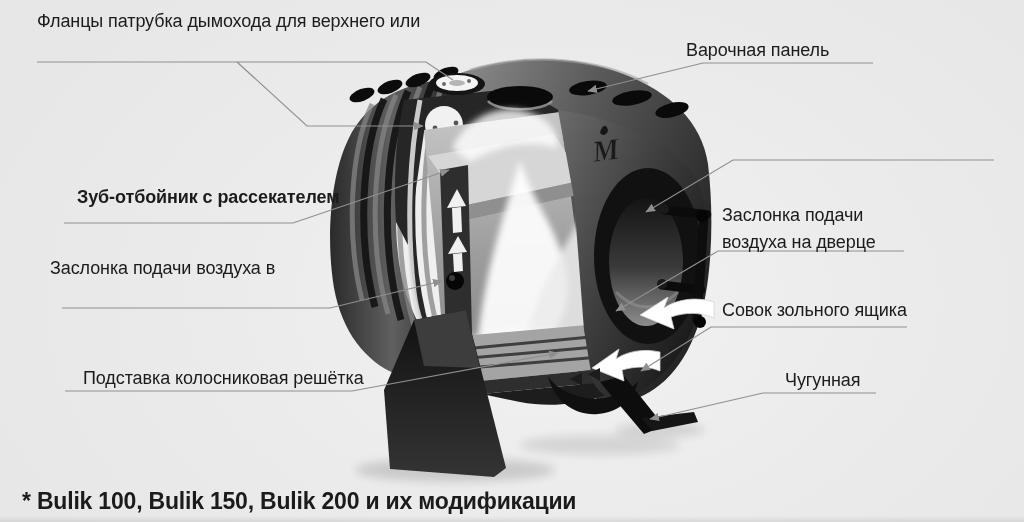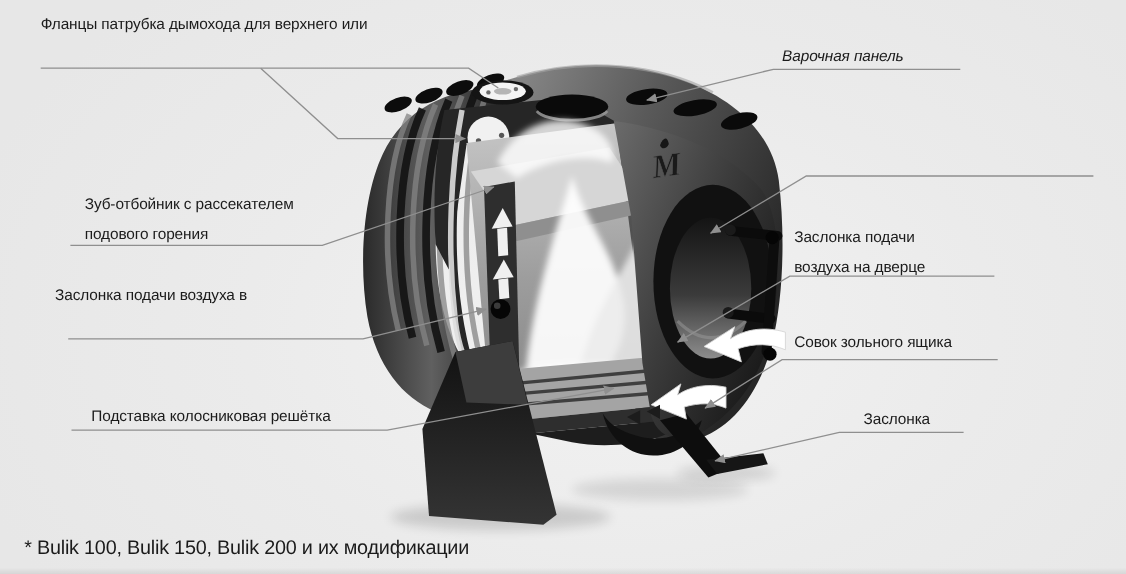--- a/index.html
+++ b/index.html
@@ -11,29 +11,29 @@
     font-family:"Liberation Sans","DejaVu Sans",sans-serif;
   }
   .canvas::after{
     content:"";position:absolute;left:0;right:0;bottom:0;height:6px;
     background:linear-gradient(180deg,rgba(0,0,0,0),rgba(0,0,0,.08));
     pointer-events:none;
   }
   .art{position:absolute;left:0;top:0;width:1024px;height:522px;}
   .label{
     position:absolute;
-    font-size:14px;line-height:27px;
+    font-size:18px;line-height:27px;
     letter-spacing:-0.1px;
     color:var(--text,#1b1b1b);
     white-space:nowrap;
   }
   .label .ln{display:block;}
   .footnote{
     position:absolute;left:22px;top:488px;
-    font-size:18px;font-weight:400;letter-spacing:-0.2px;
+    font-size:23px;font-weight:700;letter-spacing:-0.2px;
     color:var(--text,#1b1b1b);
   }
 </style>
 </head>
 <body>
 
 <div class="canvas">
 
   <svg class="art" viewBox="0 0 1024 522" aria-hidden="true">
     <defs>
@@ -215,41 +215,40 @@
       <polyline points="64,223 293,223 449,170" marker-end="url(#ah)"></polyline>
       <polyline points="62,308 330,308 442,281" marker-end="url(#ah)"></polyline>
       <polyline points="65,391 352,391 558,353" marker-end="url(#ah)"></polyline>
     </g>
   </svg>
 
   <div class="label" style="left:37px;top:8px;">
     <span class="ln">Фланцы патрубка дымохода для верхнего или</span>
   </div>
 
-  <div class="label" style="left:711px;top:37px;font-style:italic;">
+  <div class="label" style="left:686px;top:37px;">
     <span class="ln">Варочная панель</span>
   </div>
 
 
   <div class="label" style="left:722px;top:202px;">
     <span class="ln">Заслонка подачи</span>
     <span class="ln">воздуха на дверце</span>
   </div>
 
   <div class="label" style="left:722px;top:297px;">
     <span class="ln">Совок зольного ящика</span>
   </div>
 
   <div class="label" style="left:785px;top:367px;">
-    <span class="ln">Заслонка</span>
-  </div>
-
-  <div class="label" style="left:77px;top:172px;">
+    <span class="ln">Чугунная</span>
+  </div>
+
+  <div class="label" style="left:77px;top:184px;font-weight:bold;">
     <span class="ln">Зуб-отбойник с рассекателем</span>
-    <span class="ln">подового горения</span>
   </div>
 
   <div class="label" style="left:50px;top:255px;">
     <span class="ln">Заслонка подачи воздуха в</span>
   </div>
 
   <div class="label" style="left:83px;top:365px;">
     <span class="ln">Подставка колосниковая решётка</span>
   </div>
 

